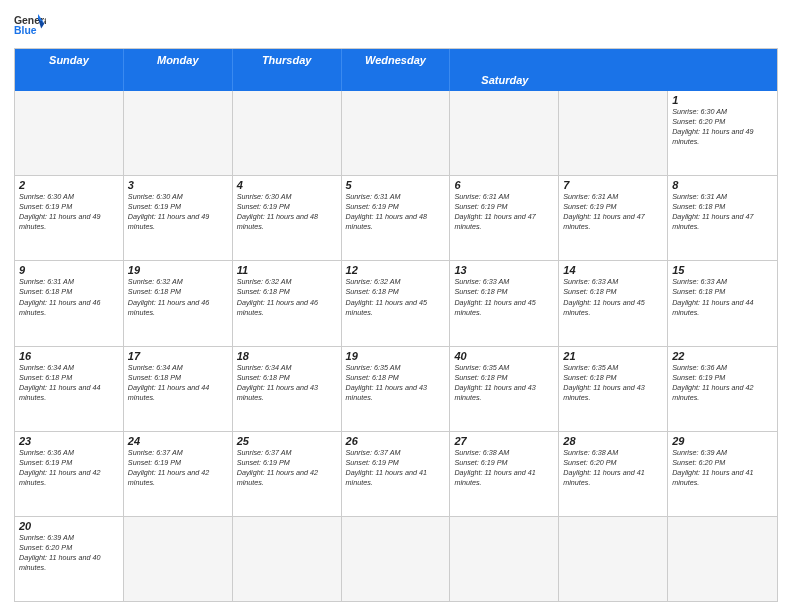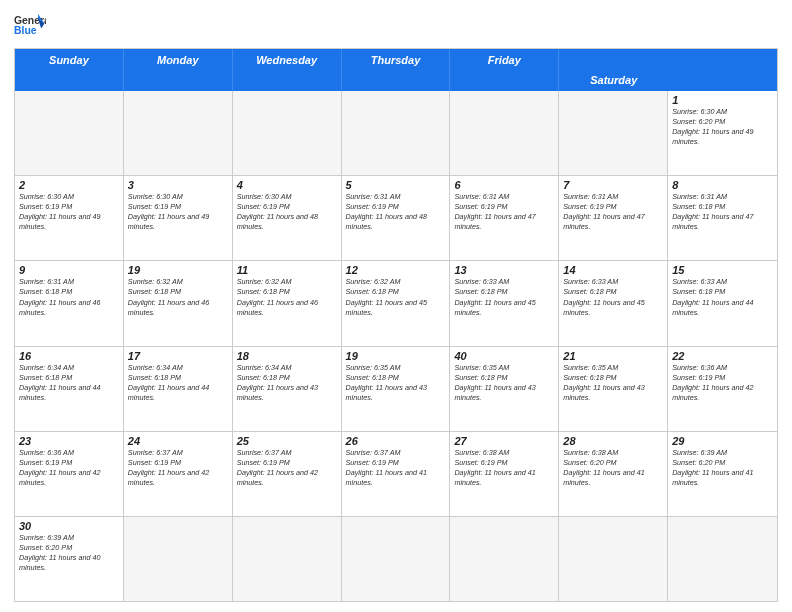--- a/index.html
+++ b/index.html
@@ -117,23 +117,22 @@
     <div class="title-block">
       <div class="month-title"></div>
       <div class="location-title"></div>
     </div>
   </div>
 
   <div class="calendar">
     <div class="cal-header" id="cal-header">
         <div class="cal-header-cell">Sunday</div>
         <div class="cal-header-cell">Monday</div>
+        <div class="cal-header-cell">Thursday</div>
         <div class="cal-header-cell">Wednesday</div>
-        <div class="cal-header-cell">Thursday</div>
-        <div class="cal-header-cell">Friday</div>
         <div class="cal-header-cell">Saturday</div>
       </div>
     <div class="cal-body" id="cal-body">
         <div class="cal-row">
           <div class="cal-cell empty"></div>
           <div class="cal-cell empty"></div>
           <div class="cal-cell empty"></div>
           <div class="cal-cell empty"></div>
           <div class="cal-cell empty"></div>
           <div class="cal-cell empty"></div>
@@ -257,21 +256,21 @@
             <div class="day-number">28</div>
             <div class="cell-info">Sunrise: 6:38 AM<br>Sunset: 6:20 PM<br>Daylight: 11 hours and 41 minutes.</div>
           </div>
           <div class="cal-cell">
             <div class="day-number">29</div>
             <div class="cell-info">Sunrise: 6:39 AM<br>Sunset: 6:20 PM<br>Daylight: 11 hours and 41 minutes.</div>
           </div>
         </div>
         <div class="cal-row">
           <div class="cal-cell">
-            <div class="day-number">30</div>
+            <div class="day-number">20</div>
             <div class="cell-info">Sunrise: 6:39 AM<br>Sunset: 6:20 PM<br>Daylight: 11 hours and 40 minutes.</div>
           </div>
           <div class="cal-cell empty"></div>
           <div class="cal-cell empty"></div>
           <div class="cal-cell empty"></div>
           <div class="cal-cell empty"></div>
           <div class="cal-cell empty"></div>
           <div class="cal-cell empty"></div>
         </div>
       </div>

